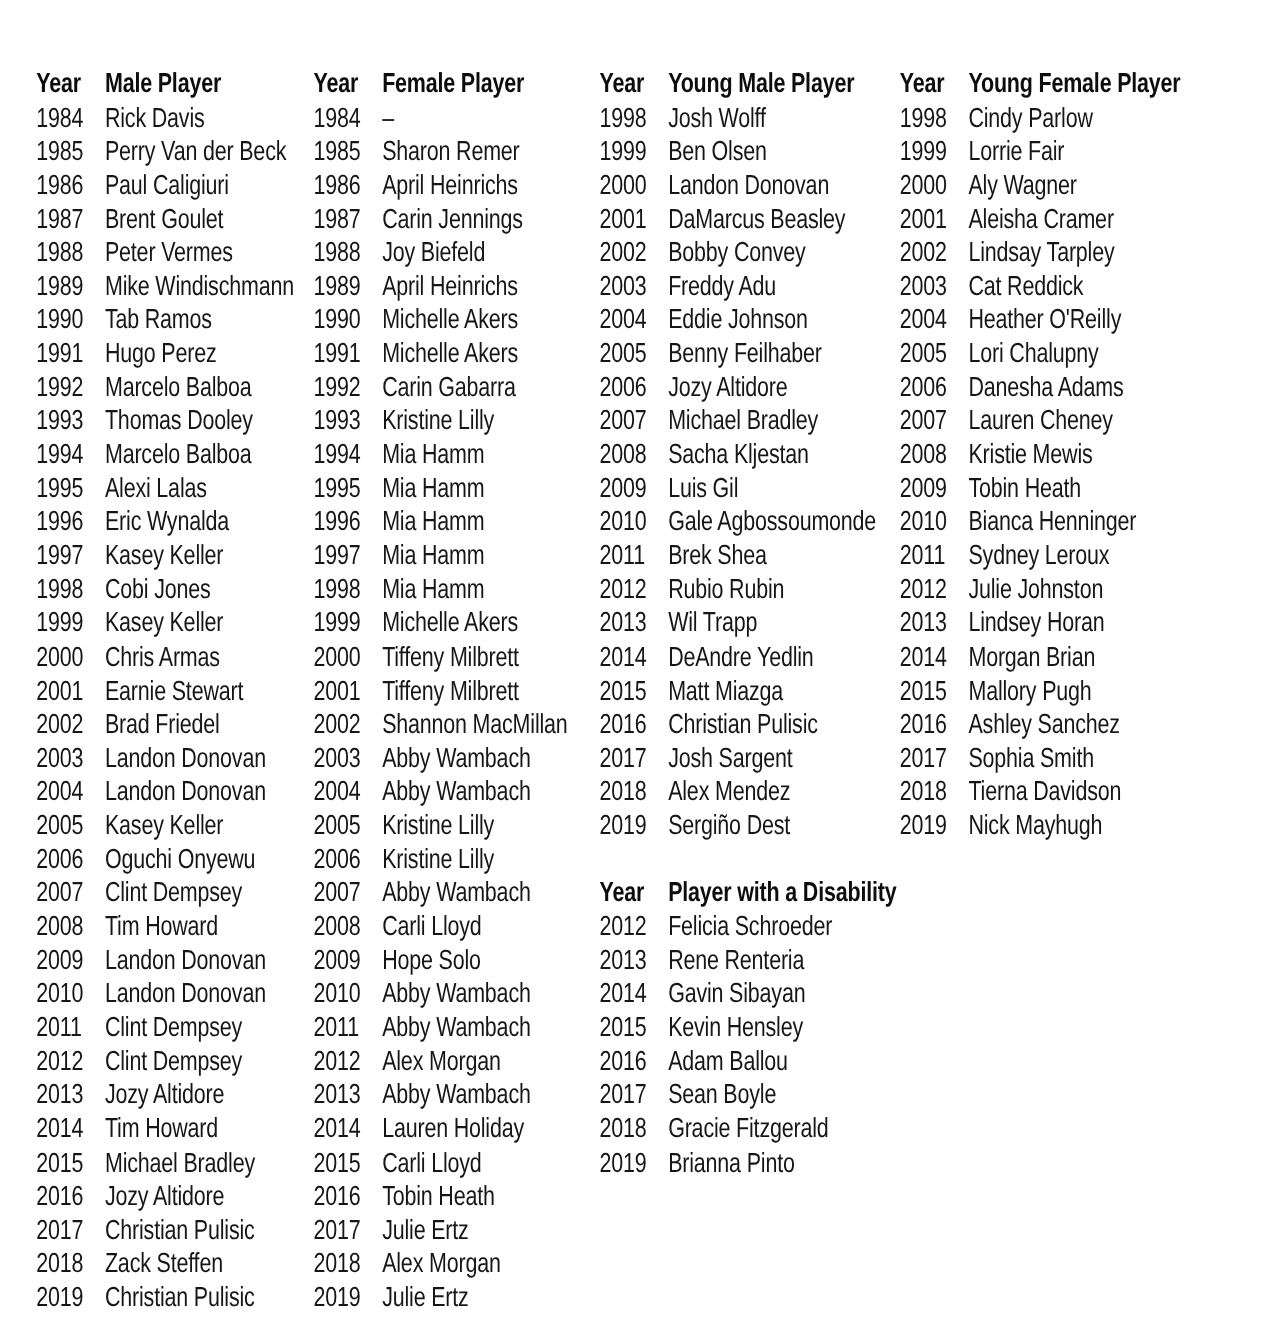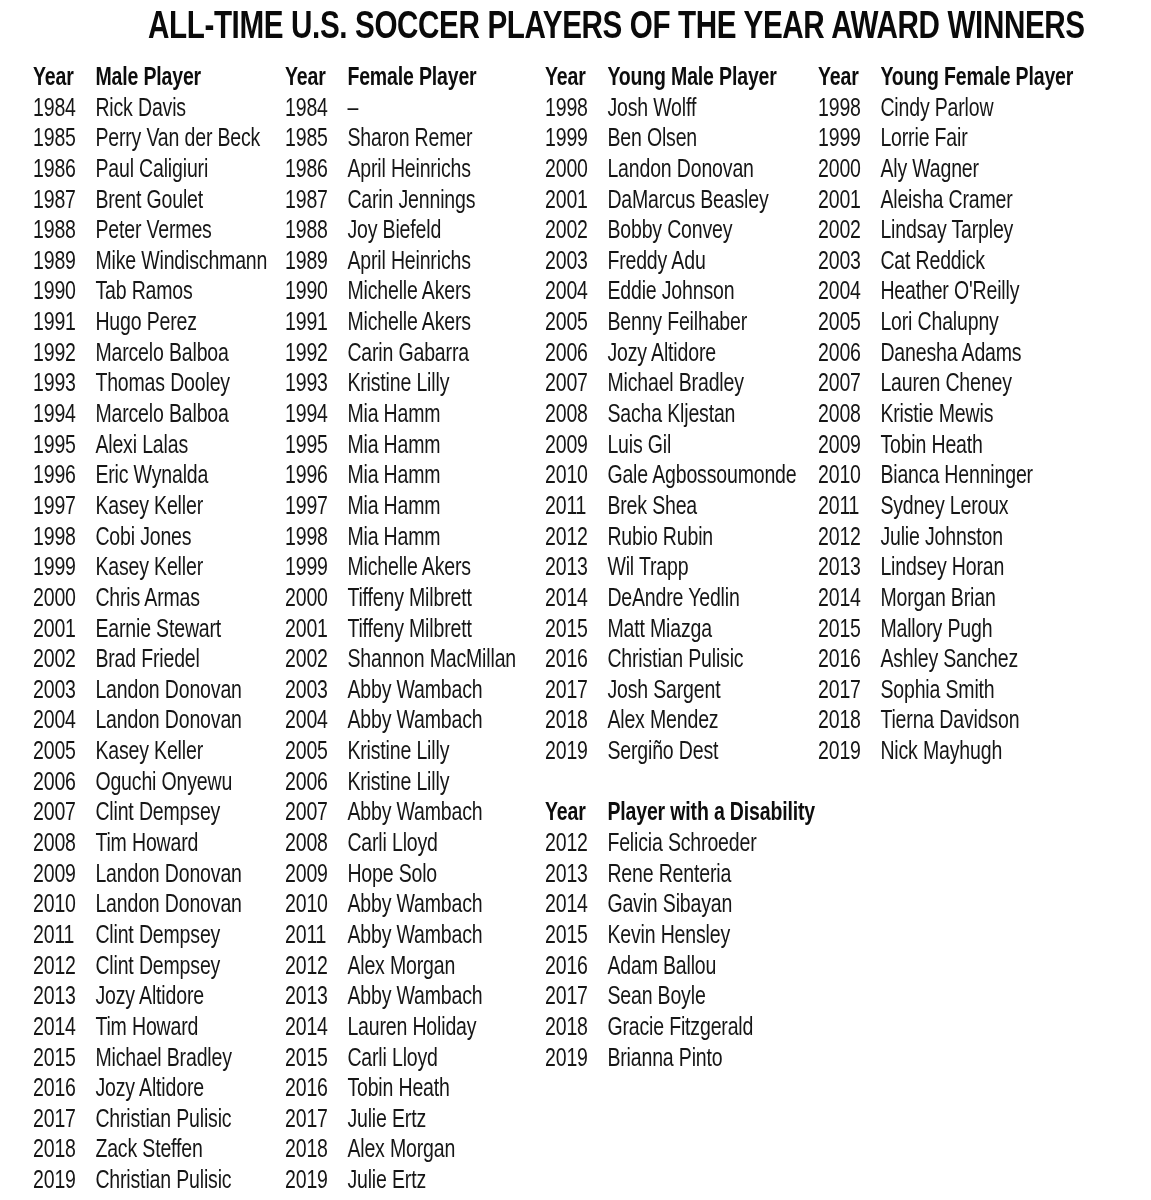--- a/index.html
+++ b/index.html
@@ -64,23 +64,20 @@
   }
   #col-0 { left: 33px; }
   #col-1 { left: 285px; }
   #col-2 { left: 545px; }
   #col-3 { left: 818px; }
 </style>
 </head>
 <body>
 
 <div class="page">
-  <h1 class="title-wrap">
-    <span class="title-text">ALL-TIME U.S. SOCCER PLAYERS OF THE YEAR AWARD WINNERS</span>
-  </h1>
 
   <section class="colgroup" id="col-0">
       <div class="row hdr">
         <span class="ycell">Year</span>
         <span class="pcell">Male Player</span>
       </div>
       <div class="row">
         <span class="ycell">1984</span>
         <span class="pcell">Rick Davis</span>
       </div>

